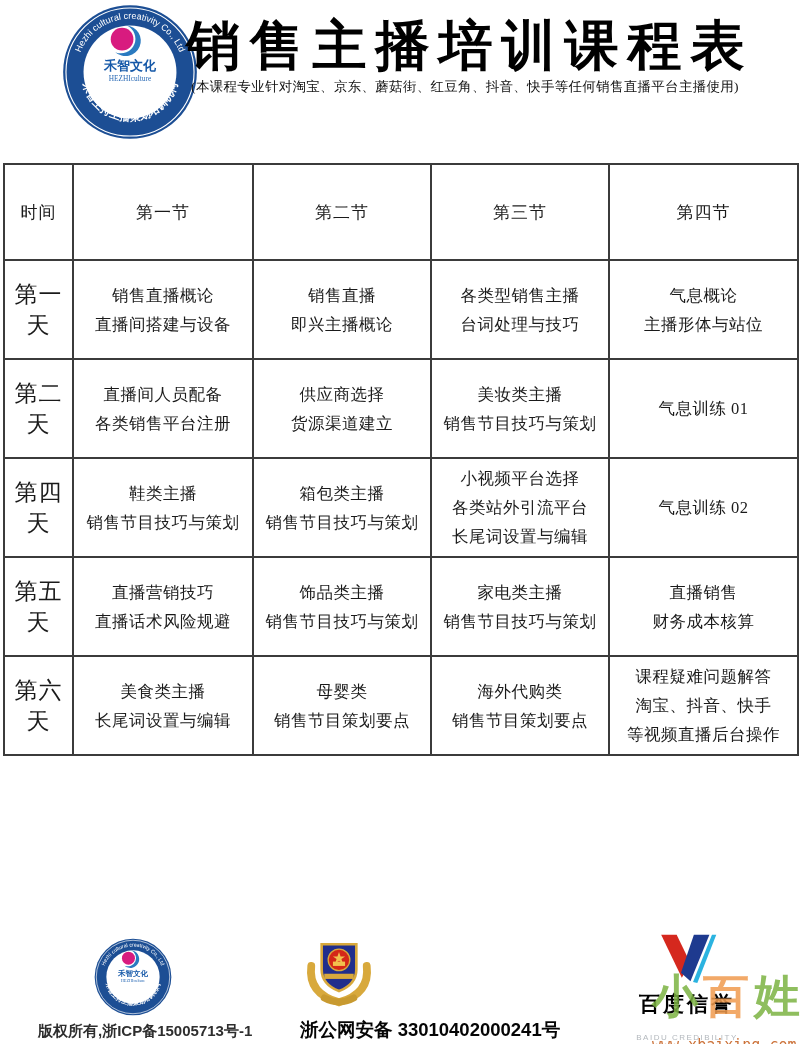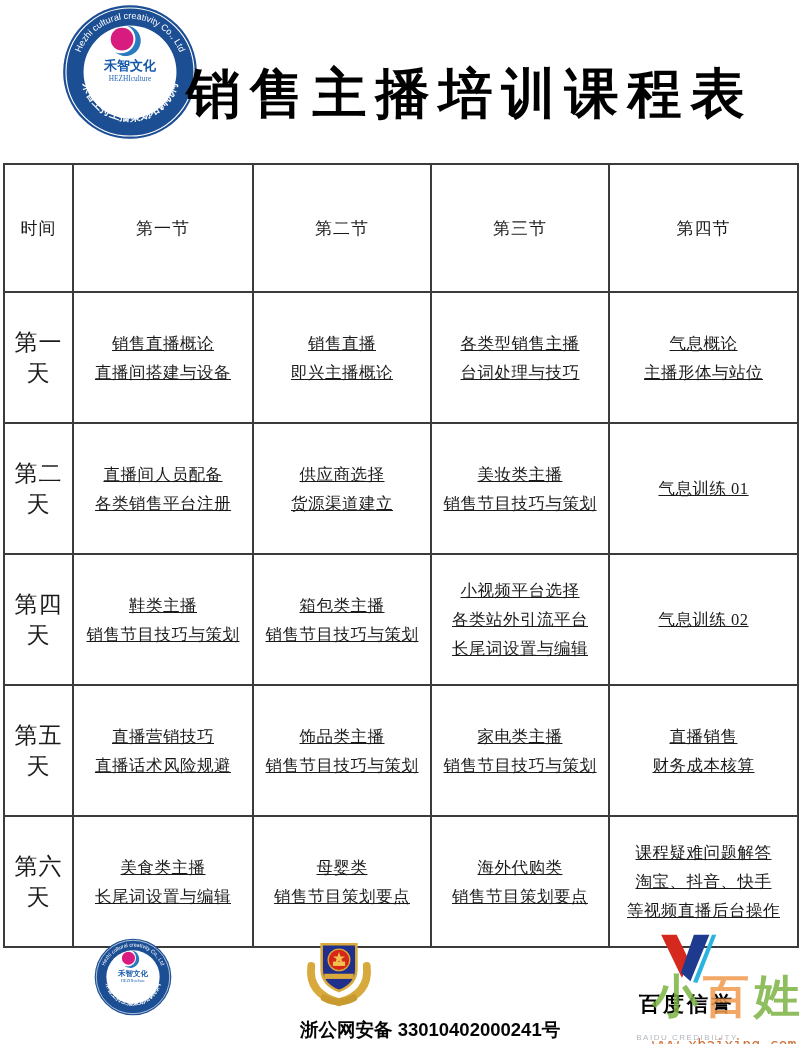--- a/index.html
+++ b/index.html
@@ -3,32 +3,32 @@
 <meta charset="utf-8">
 <style>
   html,body{margin:0;padding:0;background:#888;}
   .page{position:relative;width:800px;height:1044px;background:#ffffff;margin:0 auto;overflow:hidden;
         font-family:"Liberation Serif","DejaVu Serif",serif;color:#1a1a1a;}
 
   
   .logo-big{position:absolute;left:62px;top:4px;width:136px;height:136px;}
   .logo-small{width:78px;height:78px;}
   .page-title{position:absolute;left:160px;top:10px;width:620px;text-align:center;
-              font-size:54px;font-weight:bold;letter-spacing:9px;color:#000;white-space:nowrap;margin-top:48px;}
+              font-size:54px;font-weight:bold;letter-spacing:9px;color:#000;white-space:nowrap;}
   .page-subtitle{position:absolute;left:165px;top:78px;width:600px;text-align:center;
                  font-size:13.5px;letter-spacing:.3px;color:#111;white-space:nowrap;}
 
   
   table.schedule{position:absolute;left:3px;top:163px;width:794px;border-collapse:collapse;table-layout:fixed;}
   table.schedule th,table.schedule td{border:2px solid #3b3b3b;text-align:center;vertical-align:middle;
-      padding:16px 4px;white-space:pre-line;font-weight:normal;}
+      padding:0 4px;white-space:pre-line;font-weight:normal;}
   table.schedule thead th{height:94px;font-size:17px;letter-spacing:1px;}
   table.schedule tbody th,table.schedule tbody td{height:97px;}
   .day-cell{font-size:23px;letter-spacing:1px;}
-  .course-cell{font-size:16.5px;line-height:29px;letter-spacing:.5px;text-decoration:underline;}
+  .course-cell{font-size:16.5px;line-height:29px;letter-spacing:.5px;}
 
   
   .f-left{position:absolute;left:38px;top:938px;width:190px;text-align:center;}
   .f-left .copyright{margin-top:2px;font-family:"Liberation Sans","DejaVu Sans",sans-serif;
        font-weight:bold;font-size:15px;color:#2e2e2e;white-space:nowrap;}
   .f-center{position:absolute;left:300px;top:933px;width:200px;text-align:left;}
   .f-center .beian{margin-top:2px;font-family:"Liberation Sans","DejaVu Sans",sans-serif;
        font-weight:bold;font-size:18.5px;color:#050505;white-space:nowrap;}
   .f-right{position:absolute;left:612px;top:930px;width:150px;text-align:center;line-height:1;}
   .f-right .bd-cn{margin-top:4px;font-family:"Liberation Sans","DejaVu Sans",sans-serif;
@@ -66,20 +66,21 @@
     </text>
     <g>
       <circle cx="53" cy="31" r="10" fill="#d81b7f"></circle>
       <path d="M57,19 a13.5,13.5 0 1 1 -10,23.5 a10,10 0 0 0 10,-23.5 z" fill="#2a7ac0"></path>
     </g>
     <text x="60" y="58" text-anchor="middle" font-size="11.5" fill="#1558a8" font-weight="bold">禾智文化</text>
     <text x="60" y="68" text-anchor="middle" font-size="6.5" fill="#2a6ab5">HEZHIculture</text>
   </svg>
 
   <div class="page-title">销售主播培训课程表</div>
+  <div class="page-subtitle">(本课程专业针对淘宝、京东、蘑菇街、红豆角、抖音、快手等任何销售直播平台主播使用)</div>
 
   <table class="schedule">
     <colgroup>
         <col style="width:69px">
         <col style="width:180px">
         <col style="width:178px">
         <col style="width:178px">
         <col style="width:189px">
       </colgroup>
     <thead>
@@ -163,20 +164,21 @@
       <text font-size="9.5" fill="#ffffff" font-weight="bold" font-family="Liberation Sans, sans-serif">
         <textPath href="#arcB2" startOffset="50%" text-anchor="middle">禾智主持主播策划培训机构</textPath>
       </text>
       <g>
         <circle cx="53" cy="31" r="10" fill="#d81b7f"></circle>
         <path d="M57,19 a13.5,13.5 0 1 1 -10,23.5 a10,10 0 0 0 10,-23.5 z" fill="#2a7ac0"></path>
       </g>
       <text x="60" y="58" text-anchor="middle" font-size="11.5" fill="#1558a8" font-weight="bold">禾智文化</text>
       <text x="60" y="68" text-anchor="middle" font-size="6.5" fill="#2a6ab5">HEZHIculture</text>
     </svg>
+    <div class="copyright">版权所有,浙ICP备15005713号-1</div>
   </div>
 
   <div class="f-center">
     <svg width="78" height="78" viewBox="0 0 90 90">
       <path d="M13,38 Q9,70 45,80 Q81,70 77,38" stroke="#d8a93c" stroke-width="9" fill="none" stroke-linecap="round"></path>
       <path d="M28,75 Q45,84 62,75" stroke="#c89a30" stroke-width="8" fill="none" stroke-linecap="round"></path>
       <path d="M25,13 h40 v29 q0,17 -20,25 q-20,-8 -20,-25 z" fill="#202e8c" stroke="#d8a93c" stroke-width="3"></path>
       <circle cx="45" cy="31" r="12.5" fill="#d42718" stroke="#d8a93c" stroke-width="1.5"></circle>
       <polygon points="45,22 46.8,27 52,27 47.8,30 49.4,35 45,32 40.6,35 42.2,30 38,27 43.2,27" fill="#f2c14e"></polygon>
       <rect x="38" y="33" width="14" height="5" fill="#f2c14e"></rect>

